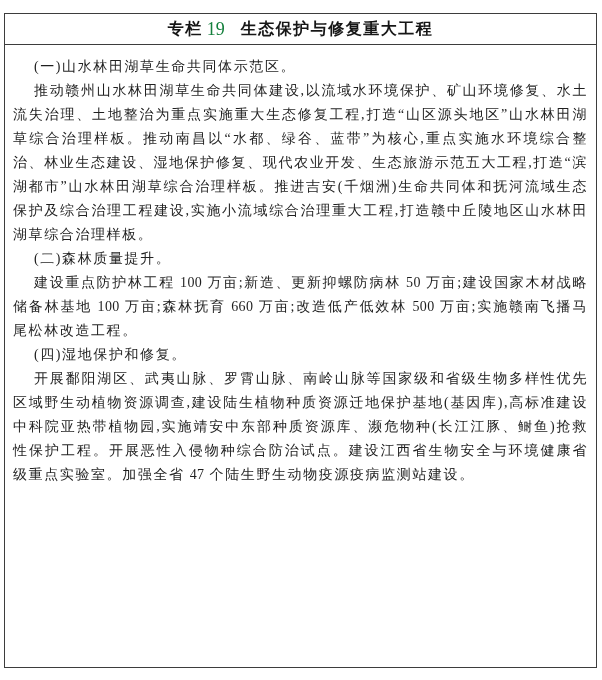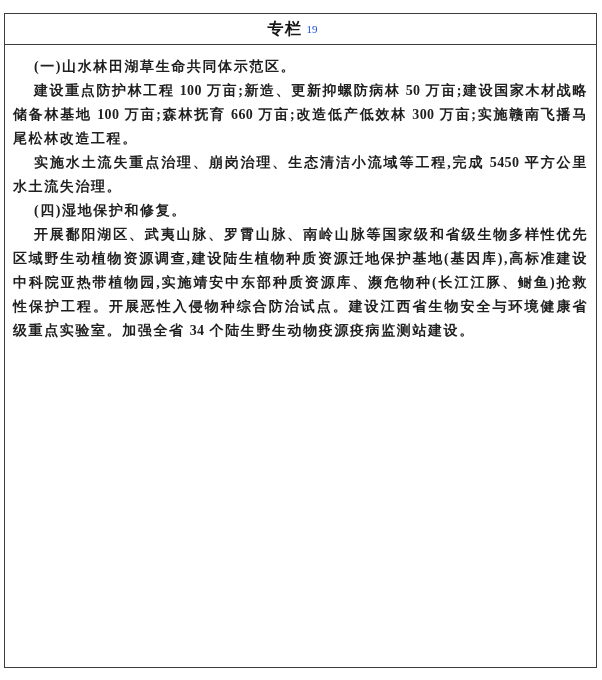--- a/index.html
+++ b/index.html
@@ -35,52 +35,53 @@
     font-weight: bold;
     font-size: 16px;
     color: #161616;
     letter-spacing: 1.5px;
     white-space: nowrap;
   }
   .panel-title .title-prefix { margin-right: 4px; }
   .panel-title .title-number {
     font-family: "Liberation Serif", "DejaVu Serif", serif;
     font-weight: normal;
-    font-size: 11px;
+    font-size: 18px;
     letter-spacing: 0;
     margin-right: 16px;
-    color: #1d4ed8;
+    color: #15803d;
   }
   .panel-body {
     padding: 10px 8px 0 8px;
     font-size: 14px;
     line-height: 24px;
     letter-spacing: 1.6px;
     color: #1f1f1f;
     text-align: justify;
   }
   .sec-heading,
   .para {
     margin: 0;
     text-indent: 21px;
-    font-weight: bold;
   }
   .num {
     font-family: "Liberation Serif", "DejaVu Serif", serif;
     letter-spacing: 0.4px;
   }
 </style>
 </head>
 <body>
 
 <div class="panel">
   <div class="panel-title">
     <span class="title-prefix">专栏</span>
     <span class="title-number">19</span>
+    <span class="title-text">生态保护与修复重大工程</span>
   </div>
   <div class="panel-body" id="sections-root">
       <div class="sec-heading">(一)山水林田湖草生命共同体示范区。</div>
-      <div class="para">建设重点防护林工程 <span class="num">100</span> 万亩;新造、更新抑螺防病林 <span class="num">50</span> 万亩;建设国家木材战略储备林基地 <span class="num">100</span> 万亩;森林抚育 <span class="num">660</span> 万亩;改造低产低效林 <span class="num">300</span> 万亩;实施赣南飞播马尾松林改造工程。</div>
-      <div class="para">实施水土流失重点治理、崩岗治理、生态清洁小流域等工程,完成 <span class="num">5450</span> 平方公里水土流失治理。</div>
+      <div class="para">推动赣州山水林田湖草生命共同体建设,以流域水环境保护、矿山环境修复、水土流失治理、土地整治为重点实施重大生态修复工程,打造“山区源头地区”山水林田湖草综合治理样板。推动南昌以“水都、绿谷、蓝带”为核心,重点实施水环境综合整治、林业生态建设、湿地保护修复、现代农业开发、生态旅游示范五大工程,打造“滨湖都市”山水林田湖草综合治理样板。推进吉安(千烟洲)生命共同体和抚河流域生态保护及综合治理工程建设,实施小流域综合治理重大工程,打造赣中丘陵地区山水林田湖草综合治理样板。</div>
+      <div class="sec-heading">(二)森林质量提升。</div>
+      <div class="para">建设重点防护林工程 <span class="num">100</span> 万亩;新造、更新抑螺防病林 <span class="num">50</span> 万亩;建设国家木材战略储备林基地 <span class="num">100</span> 万亩;森林抚育 <span class="num">660</span> 万亩;改造低产低效林 <span class="num">500</span> 万亩;实施赣南飞播马尾松林改造工程。</div>
       <div class="sec-heading">(四)湿地保护和修复。</div>
-      <div class="para">开展鄱阳湖区、武夷山脉、罗霄山脉、南岭山脉等国家级和省级生物多样性优先区域野生动植物资源调查,建设陆生植物种质资源迁地保护基地(基因库),高标准建设中科院亚热带植物园,实施靖安中东部种质资源库、濒危物种(长江江豚、鲥鱼)抢救性保护工程。开展恶性入侵物种综合防治试点。建设江西省生物安全与环境健康省级重点实验室。加强全省 <span class="num">34</span> 个陆生野生动物疫源疫病监测站建设。</div>
+      <div class="para">开展鄱阳湖区、武夷山脉、罗霄山脉、南岭山脉等国家级和省级生物多样性优先区域野生动植物资源调查,建设陆生植物种质资源迁地保护基地(基因库),高标准建设中科院亚热带植物园,实施靖安中东部种质资源库、濒危物种(长江江豚、鲥鱼)抢救性保护工程。开展恶性入侵物种综合防治试点。建设江西省生物安全与环境健康省级重点实验室。加强全省 <span class="num">47</span> 个陆生野生动物疫源疫病监测站建设。</div>
     </div>
 </div>
 
 </body></html>

